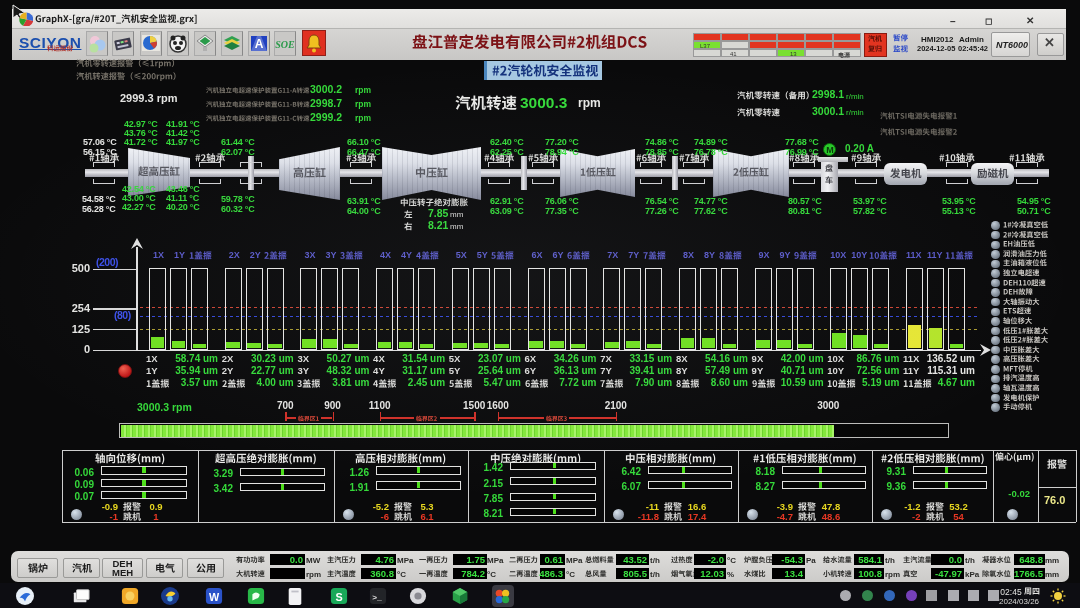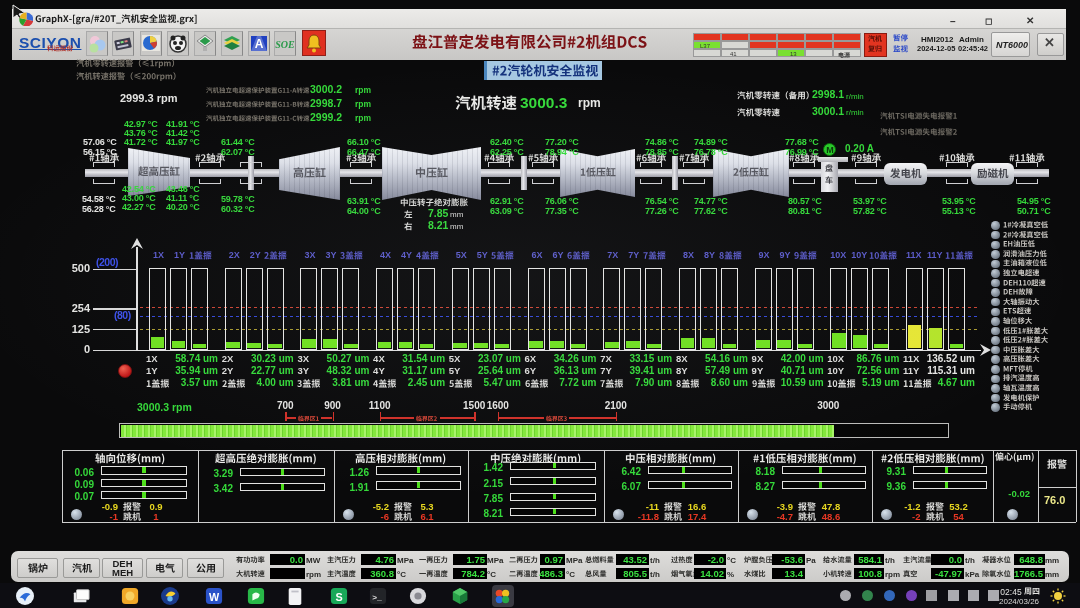--- a/index.html
+++ b/index.html
@@ -1504,21 +1504,21 @@
 <div class="a" style="left:453px;top:554.0px;width:34px;height:10.5px;background:#000;"></div>
 <div class="a" style="right:595.0px;top:554.8px;font-size:9.5px;color:#3ae040;line-height:10.6px;white-space:nowrap;font-weight:bold;">1.75</div>
 <div class="a" style="left:487.0px;top:555.5px;font-size:8.0px;color:#2a2a28;line-height:9.0px;white-space:nowrap;font-weight:bold;">MPa</div>
 <svg class="" style="position:absolute;left:509.0px;top:555.6px;overflow:visible;font-weight:bold" width="28.80" height="7.2" viewBox="0 -880 4000 1000" fill="#2a2a28">
     <use href="#g4E8C" x="0"></use>
     <use href="#g518D" x="1000"></use>
     <use href="#g538B" x="2000"></use>
     <use href="#g529B" x="3000"></use>
   </svg>
 <div class="a" style="left:540px;top:554.0px;width:25px;height:10.5px;background:#000;"></div>
-<div class="a" style="right:517.0px;top:554.8px;font-size:9.5px;color:#3ae040;line-height:10.6px;white-space:nowrap;font-weight:bold;">0.97</div>
+<div class="a" style="right:517.0px;top:554.8px;font-size:9.5px;color:#3ae040;line-height:10.6px;white-space:nowrap;font-weight:bold;">0.61</div>
 <div class="a" style="left:566.0px;top:555.5px;font-size:8.0px;color:#2a2a28;line-height:9.0px;white-space:nowrap;font-weight:bold;">MPa</div>
 <svg class="" style="position:absolute;left:585.0px;top:555.6px;overflow:visible;font-weight:bold" width="28.80" height="7.2" viewBox="0 -880 4000 1000" fill="#2a2a28">
     <use href="#g603B" x="0"></use>
     <use href="#g71C3" x="1000"></use>
     <use href="#g6599" x="2000"></use>
     <use href="#g91CF" x="3000"></use>
   </svg>
 <div class="a" style="left:616px;top:554.0px;width:33px;height:10.5px;background:#000;"></div>
 <div class="a" style="right:433.0px;top:554.8px;font-size:9.5px;color:#3ae040;line-height:10.6px;white-space:nowrap;font-weight:bold;">43.52</div>
 <div class="a" style="left:650.0px;top:555.5px;font-size:8.0px;color:#2a2a28;line-height:9.0px;white-space:nowrap;font-weight:bold;">t/h</div>
@@ -1530,21 +1530,21 @@
 <div class="a" style="left:694px;top:554.0px;width:32px;height:10.5px;background:#000;"></div>
 <div class="a" style="right:356.0px;top:554.8px;font-size:9.5px;color:#3ae040;line-height:10.6px;white-space:nowrap;font-weight:bold;">-2.0</div>
 <div class="a" style="left:727.0px;top:555.5px;font-size:8.0px;color:#2a2a28;line-height:9.0px;white-space:nowrap;font-weight:bold;">°C</div>
 <svg class="" style="position:absolute;left:744.0px;top:555.6px;overflow:visible;font-weight:bold" width="28.80" height="7.2" viewBox="0 -880 4000 1000" fill="#2a2a28">
     <use href="#g7089" x="0"></use>
     <use href="#g819B" x="1000"></use>
     <use href="#g8D1F" x="2000"></use>
     <use href="#g538B" x="3000"></use>
   </svg>
 <div class="a" style="left:772px;top:554.0px;width:33px;height:10.5px;background:#000;"></div>
-<div class="a" style="right:277.0px;top:554.8px;font-size:9.5px;color:#3ae040;line-height:10.6px;white-space:nowrap;font-weight:bold;">-53.6</div>
+<div class="a" style="right:277.0px;top:554.8px;font-size:9.5px;color:#3ae040;line-height:10.6px;white-space:nowrap;font-weight:bold;">-54.3</div>
 <div class="a" style="left:806.0px;top:555.5px;font-size:8.0px;color:#2a2a28;line-height:9.0px;white-space:nowrap;font-weight:bold;">Pa</div>
 <svg class="" style="position:absolute;left:823.0px;top:555.6px;overflow:visible;font-weight:bold" width="28.80" height="7.2" viewBox="0 -880 4000 1000" fill="#2a2a28">
     <use href="#g7ED9" x="0"></use>
     <use href="#g6C34" x="1000"></use>
     <use href="#g6D41" x="2000"></use>
     <use href="#g91CF" x="3000"></use>
   </svg>
 <div class="a" style="left:854px;top:554.0px;width:30px;height:10.5px;background:#000;"></div>
 <div class="a" style="right:198.0px;top:554.8px;font-size:9.5px;color:#3ae040;line-height:10.6px;white-space:nowrap;font-weight:bold;">584.1</div>
 <div class="a" style="left:885.0px;top:555.5px;font-size:8.0px;color:#2a2a28;line-height:9.0px;white-space:nowrap;font-weight:bold;">t/h</div>
@@ -1610,21 +1610,21 @@
 <div class="a" style="left:616px;top:568.0px;width:33px;height:10.5px;background:#000;"></div>
 <div class="a" style="right:433.0px;top:568.8px;font-size:9.5px;color:#3ae040;line-height:10.6px;white-space:nowrap;font-weight:bold;">805.5</div>
 <div class="a" style="left:650.0px;top:569.5px;font-size:8.0px;color:#2a2a28;line-height:9.0px;white-space:nowrap;font-weight:bold;">t/h</div>
 <svg class="" style="position:absolute;left:671.0px;top:569.6px;overflow:visible;font-weight:bold" width="28.80" height="7.2" viewBox="0 -880 4000 1000" fill="#2a2a28">
     <use href="#g70DF" x="0"></use>
     <use href="#g6C14" x="1000"></use>
     <use href="#g6C27" x="2000"></use>
     <use href="#g91CF" x="3000"></use>
   </svg>
 <div class="a" style="left:694px;top:568.0px;width:32px;height:10.5px;background:#000;"></div>
-<div class="a" style="right:356.0px;top:568.8px;font-size:9.5px;color:#3ae040;line-height:10.6px;white-space:nowrap;font-weight:bold;">14.02</div>
+<div class="a" style="right:356.0px;top:568.8px;font-size:9.5px;color:#3ae040;line-height:10.6px;white-space:nowrap;font-weight:bold;">12.03</div>
 <div class="a" style="left:727.0px;top:569.5px;font-size:8.0px;color:#2a2a28;line-height:9.0px;white-space:nowrap;font-weight:bold;">%</div>
 <svg class="" style="position:absolute;left:744.0px;top:569.6px;overflow:visible;font-weight:bold" width="21.60" height="7.2" viewBox="0 -880 3000 1000" fill="#2a2a28">
     <use href="#g6C34" x="0"></use>
     <use href="#g7164" x="1000"></use>
     <use href="#g6BD4" x="2000"></use>
   </svg>
 <div class="a" style="left:772px;top:568.0px;width:33px;height:10.5px;background:#000;"></div>
 <div class="a" style="right:277.0px;top:568.8px;font-size:9.5px;color:#3ae040;line-height:10.6px;white-space:nowrap;font-weight:bold;">13.4</div>
 <svg class="" style="position:absolute;left:823.0px;top:569.6px;overflow:visible;font-weight:bold" width="28.80" height="7.2" viewBox="0 -880 4000 1000" fill="#2a2a28">
     <use href="#g5C0F" x="0"></use>

